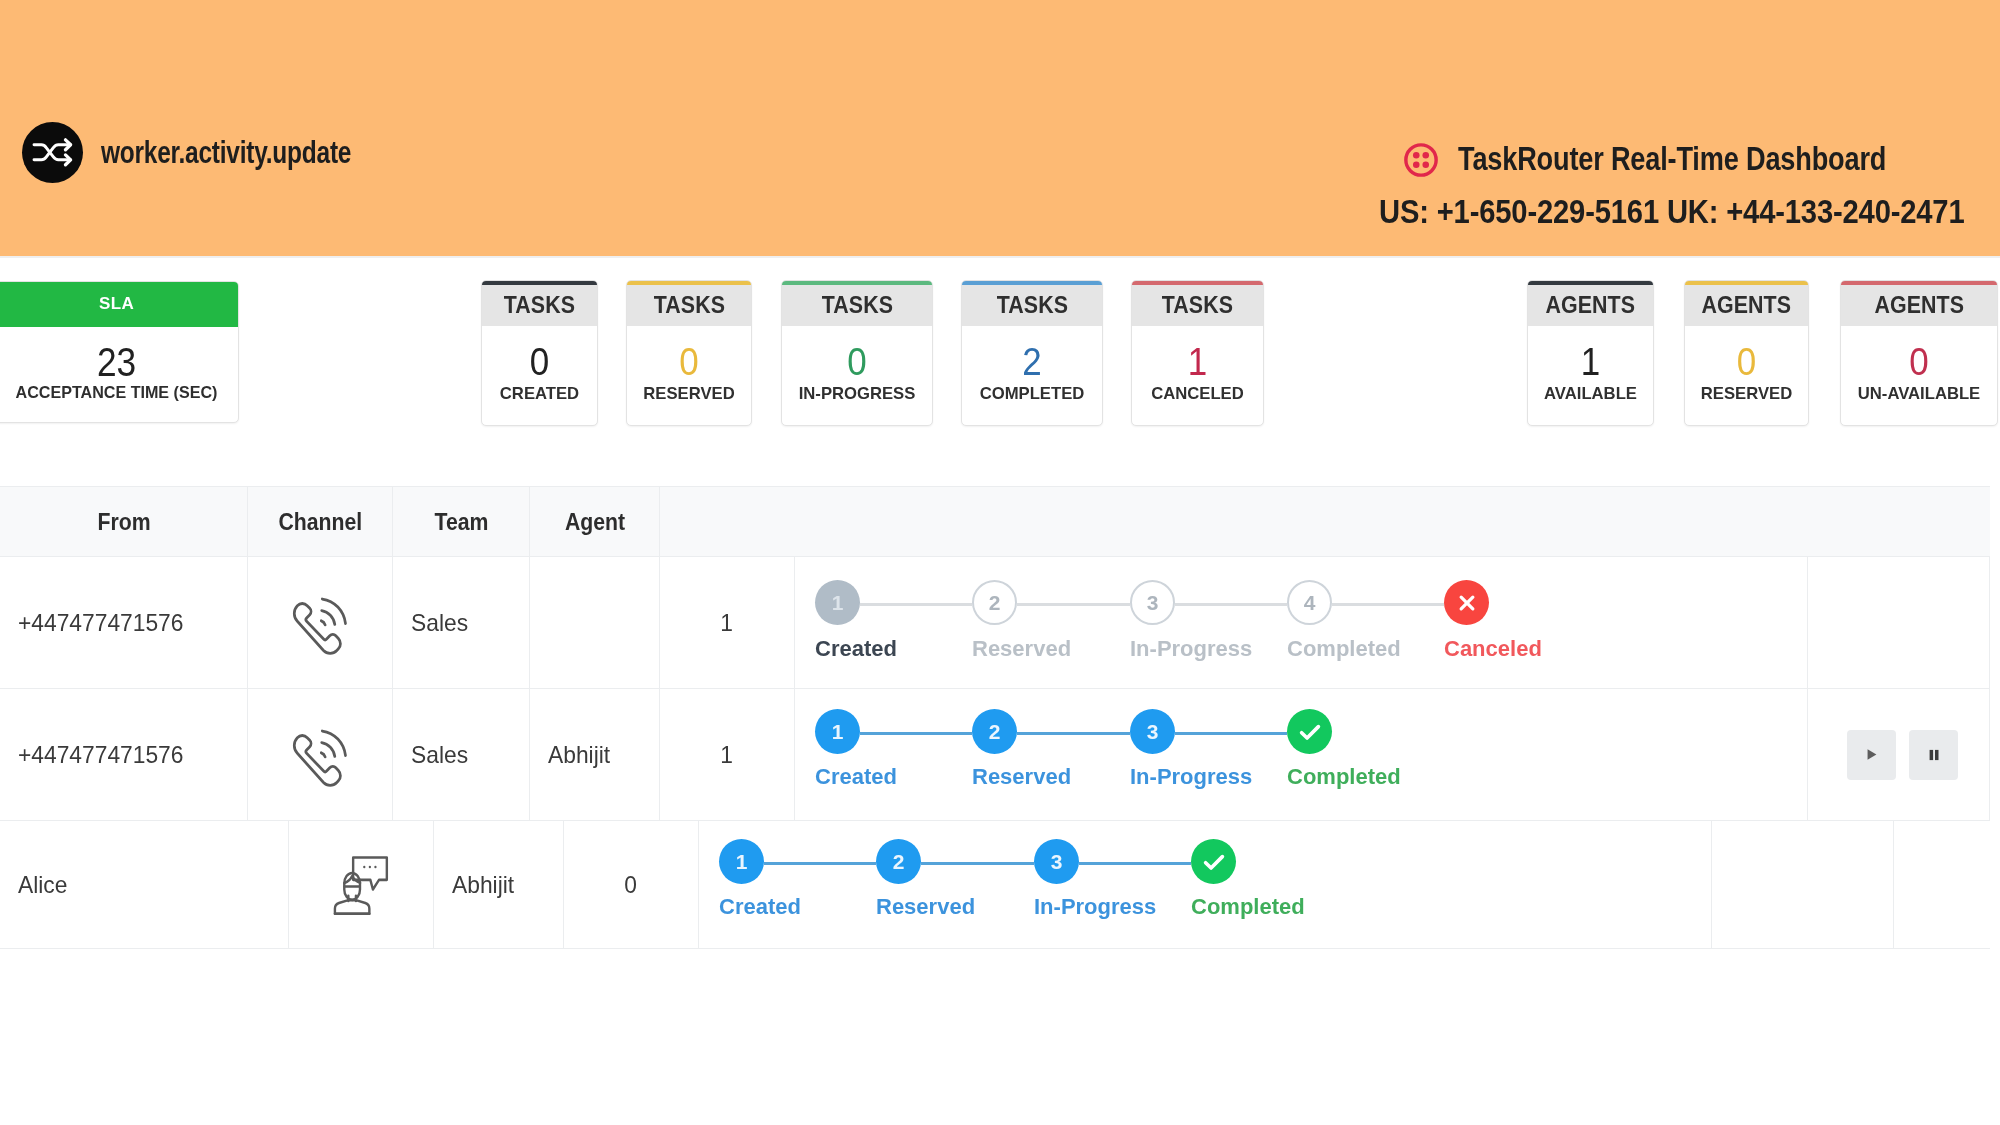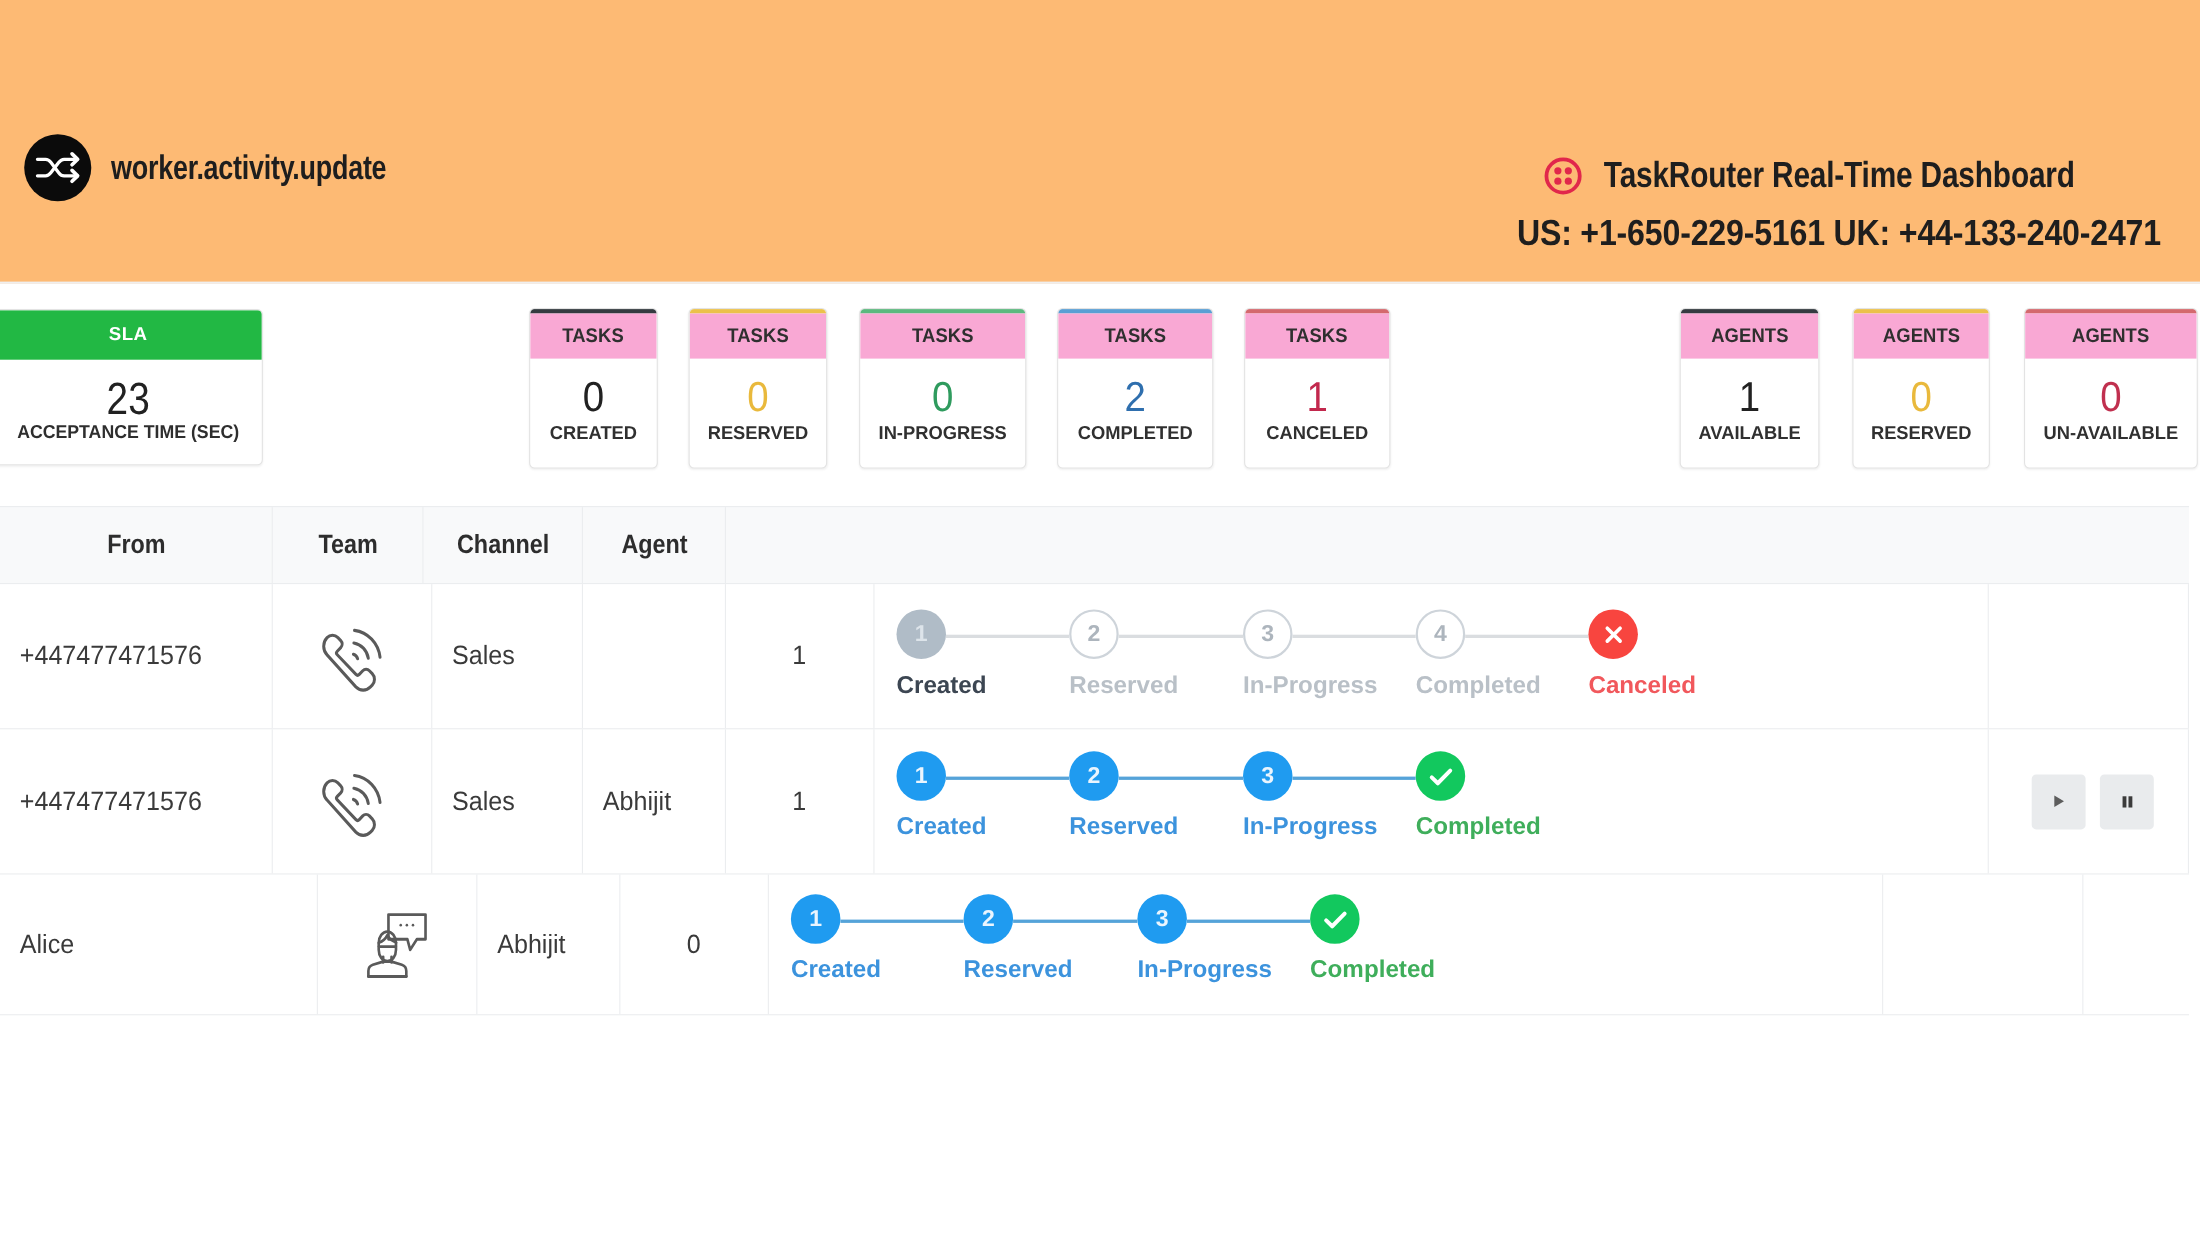--- a/index.html
+++ b/index.html
@@ -27,41 +27,41 @@
   .hdr-phones{position:absolute;left:1379px;top:195px;font-size:33px;font-weight:700;
               color:#1e1e1e;letter-spacing:-0.2px;
               transform:scaleX(.885);transform-origin:left top;
               white-space:nowrap;line-height:1;}
 
   
   .cards{position:absolute;left:0;top:258px;width:2000px;height:202px;background:#fff;}
   .card{position:absolute;top:22px;background:#fff;border:1px solid #e3e3e3;
         border-radius:5px;box-shadow:0 1px 2px rgba(0,0,0,.06);overflow:hidden;}
   .card-top{height:4px;width:100%;}
-  .card-head{background:#f9a8d4;color:#2f2f2f;font-size:18px;font-weight:700;
+  .card-head{background:#e5e5e5;color:#2f2f2f;font-size:23px;font-weight:700;
              letter-spacing:.1px;text-align:center;height:41px;line-height:41px;}
   .card-head > span{display:inline-block;transform:scaleX(.93);}
   .card-body{text-align:center;padding-top:17px;}
   .card-num{font-size:38px;font-weight:400;line-height:1;color:#212121;
             transform:scaleX(.92);}
   .card-label{font-size:17px;font-weight:700;color:#303030;margin-top:4px;line-height:1;
               transform:scaleX(.98);white-space:nowrap;}
 
   .sla-card{position:absolute;left:-6px;top:23px;width:243px;height:140px;
             background:#fff;border:1px solid #e3e3e3;border-radius:5px;
             box-shadow:0 1px 2px rgba(0,0,0,.06);overflow:hidden;}
   .sla-head{background:#22b844;color:#fff;text-align:center;font-size:17px;
             font-weight:700;letter-spacing:.4px;padding:12px 0 13px;}
   .sla-num{font-size:41px;color:#212121;text-align:center;margin-top:15px;line-height:1;
            transform:scaleX(.86);}
   .sla-label{font-size:17px;font-weight:700;color:#2e2e2e;text-align:center;margin-top:0px;
              transform:scaleX(.947);}
 
   
-  .tbl{position:absolute;left:0;top:460px;width:1990px;}
+  .tbl{position:absolute;left:0;top:486px;width:1990px;}
   .thead{display:flex;height:69px;background:#f8f9fa;
          border-bottom:1px solid #ebedef;border-top:1px solid #ebedef;}
   .th{display:flex;align-items:center;justify-content:center;
       font-size:24px;font-weight:700;color:#2d2d2d;
       border-right:1px solid #ebedef;height:100%;box-sizing:border-box;}
   .th > span{transform:scaleX(.885);display:inline-block;}
   .trow{display:flex;border-bottom:1px solid #ebedef;box-sizing:border-box;}
   .td{display:flex;align-items:center;border-right:1px solid #ebedef;
       box-sizing:border-box;font-size:24px;color:#3a3a3a;}
   .td.c{justify-content:center;}
@@ -195,25 +195,25 @@
           </div>
         </div>
       </div>
   </div>
 
   <div class="tbl">
     <div class="thead" id="thead">
         <div class="th" style="width: 248px;">
           <span>From</span>
         </div>
+        <div class="th" style="width: 145px;">
+          <span>Channel</span>
+        </div>
         <div class="th" style="width: 137px;">
           <span>Team</span>
-        </div>
-        <div class="th" style="width: 145px;">
-          <span>Channel</span>
         </div>
         <div class="th" style="width: 130px;">
           <span>Agent</span>
         </div>
       </div>
     <div id="tbody">
         <div class="trow" style="height: 132px;">
           <div class="td l" style="width:248px">
             <span>+447477471576</span>
           </div>

